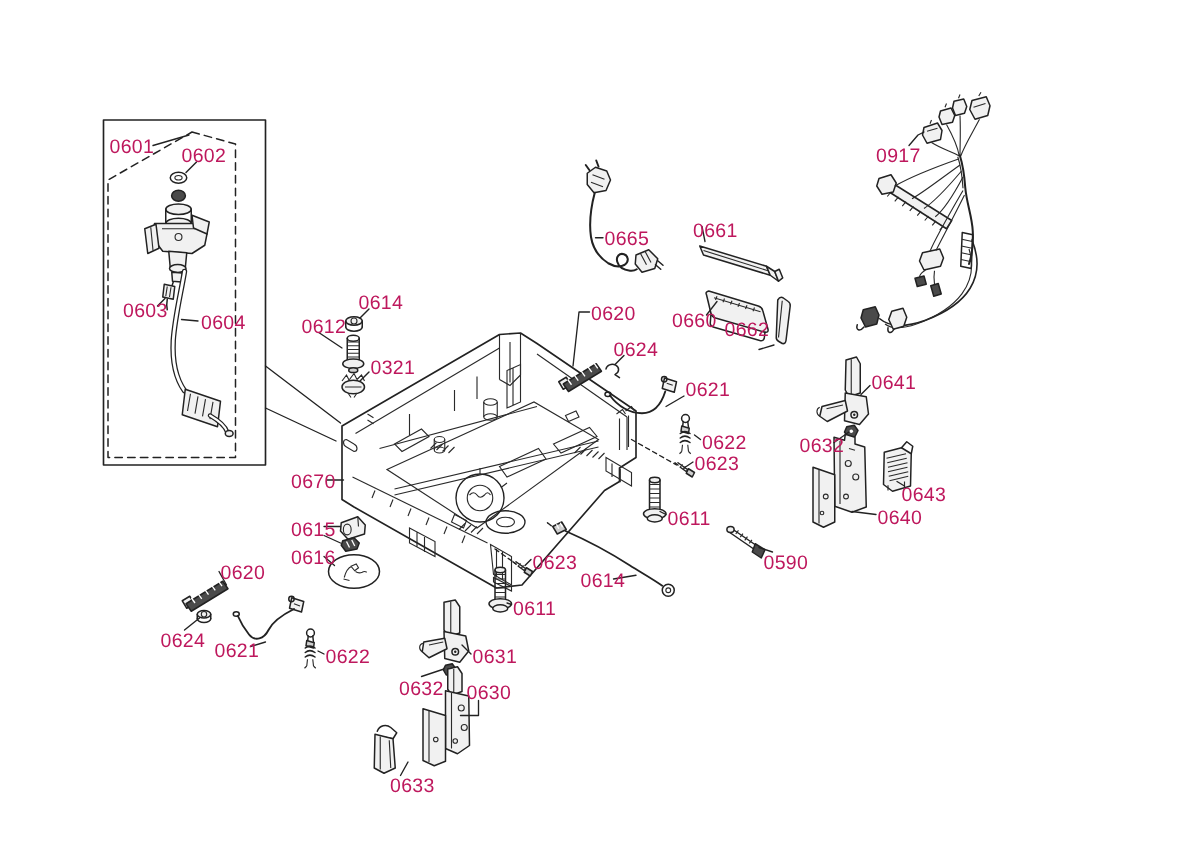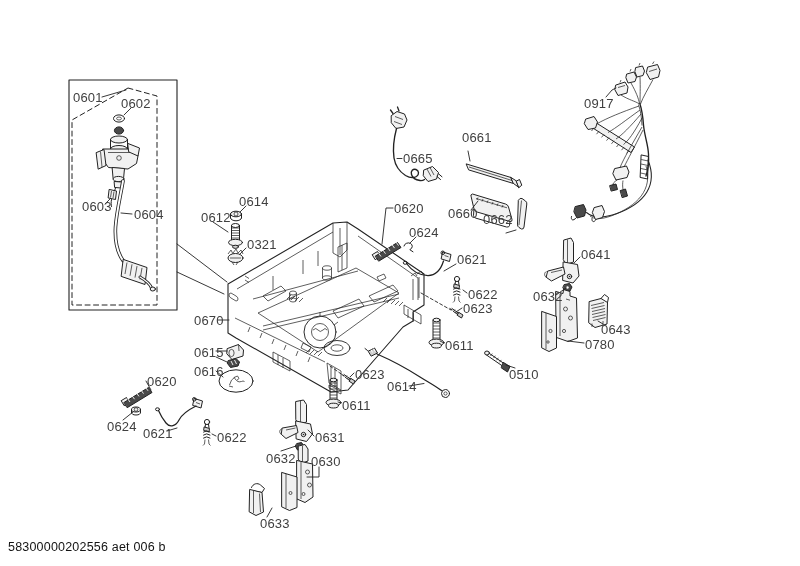--- a/index.html
+++ b/index.html
@@ -1,19 +1,19 @@
 <!DOCTYPE html>
 <html><head>
 <meta charset="utf-8">
 <style>
   html,body{margin:0;padding:0;background:#fff;}
   .canvas{position:relative;width:800px;height:566px;background:#ffffff;overflow:hidden;
           font-family:"Liberation Sans",sans-serif;}
   .art{position:absolute;left:0;top:0;}
-  .lbl{position:absolute;font-size:13px;line-height:13px;color:#404040;white-space:nowrap;
+  .lbl{position:absolute;font-size:13px;line-height:13px;color:#be185d;white-space:nowrap;
        letter-spacing:.2px;}
   .footer{position:absolute;left:8px;top:540px;font-size:12.5px;color:#141414;letter-spacing:.2px;}
   
   .ln{stroke:#222;stroke-width:1;fill:none;stroke-linecap:round;stroke-linejoin:round;}
   .ln2{stroke:#222;stroke-width:1.2;fill:none;stroke-linejoin:round;}
   .thin{stroke:#2a2a2a;stroke-width:.75;fill:none;}
   .fillL{fill:#f1f1f1;}
   .fillM{fill:#cfcfcf;}
   .fillD{fill:#4a4a4a;}
   .wht{stroke:#fff;stroke-width:.9;fill:none;}
@@ -421,36 +421,35 @@
 <div class="lbl" style="left:194px;top:314px">0670</div>
 <div class="lbl" style="left:194px;top:346px">0615</div>
 <div class="lbl" style="left:194px;top:365px">0616</div>
 <div class="lbl" style="left:147px;top:375px">0620</div>
 <div class="lbl" style="left:107px;top:420px">0624</div>
 <div class="lbl" style="left:143px;top:427px">0621</div>
 <div class="lbl" style="left:217px;top:431px">0622</div>
 <div class="lbl" style="left:403px;top:152px">0665</div>
 <div class="lbl" style="left:394px;top:202px">0620</div>
 <div class="lbl" style="left:409px;top:226px">0624</div>
-<div class="lbl" style="left:462px;top:131px">0661</div>
+<div class="lbl" style="left:462px;top:147px">0661</div>
 <div class="lbl" style="left:448px;top:207px">0660</div>
 <div class="lbl" style="left:483px;top:213px">0662</div>
 <div class="lbl" style="left:457px;top:253px">0621</div>
 <div class="lbl" style="left:468px;top:288px">0622</div>
 <div class="lbl" style="left:463px;top:302px">0623</div>
 <div class="lbl" style="left:445px;top:339px">0611</div>
 <div class="lbl" style="left:355px;top:368px">0623</div>
 <div class="lbl" style="left:387px;top:380px">0614</div>
 <div class="lbl" style="left:342px;top:399px">0611</div>
-<div class="lbl" style="left:509px;top:368px">0510</div>
+<div class="lbl" style="left:509px;top:368px">0590</div>
 <div class="lbl" style="left:584px;top:97px">0917</div>
 <div class="lbl" style="left:581px;top:248px">0641</div>
 <div class="lbl" style="left:533px;top:290px">0632</div>
 <div class="lbl" style="left:601px;top:323px">0643</div>
-<div class="lbl" style="left:585px;top:338px">0780</div>
+<div class="lbl" style="left:585px;top:338px">0640</div>
 <div class="lbl" style="left:315px;top:431px">0631</div>
 <div class="lbl" style="left:266px;top:452px">0632</div>
 <div class="lbl" style="left:311px;top:455px">0630</div>
 <div class="lbl" style="left:260px;top:517px">0633</div>
 
-<div class="footer">58300000202556 aet 006 b</div>
 
 </div>
 
 </body></html>

